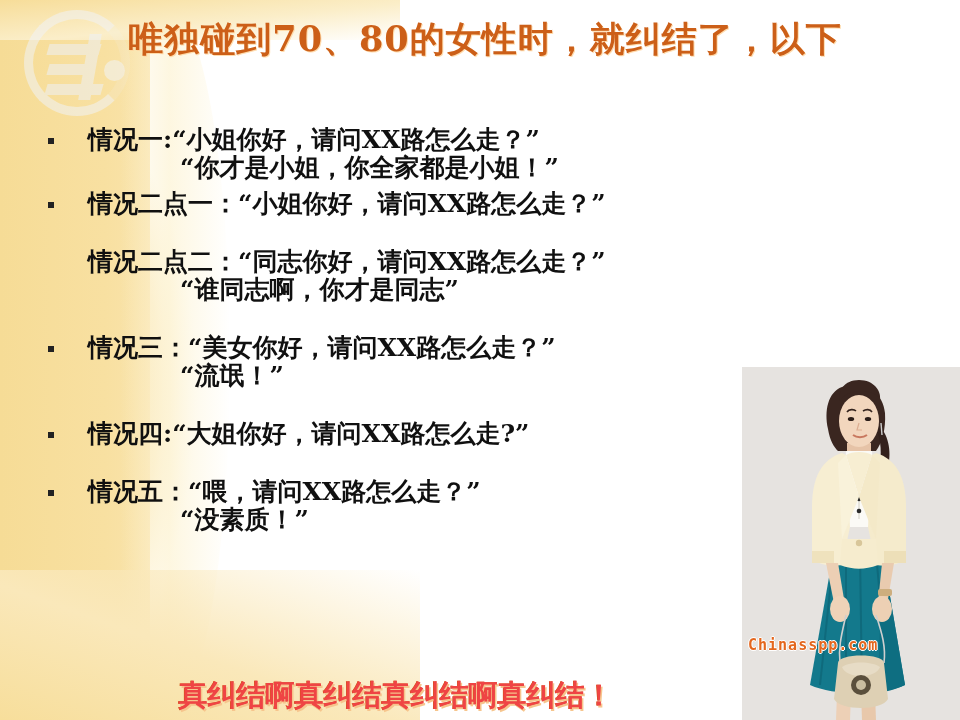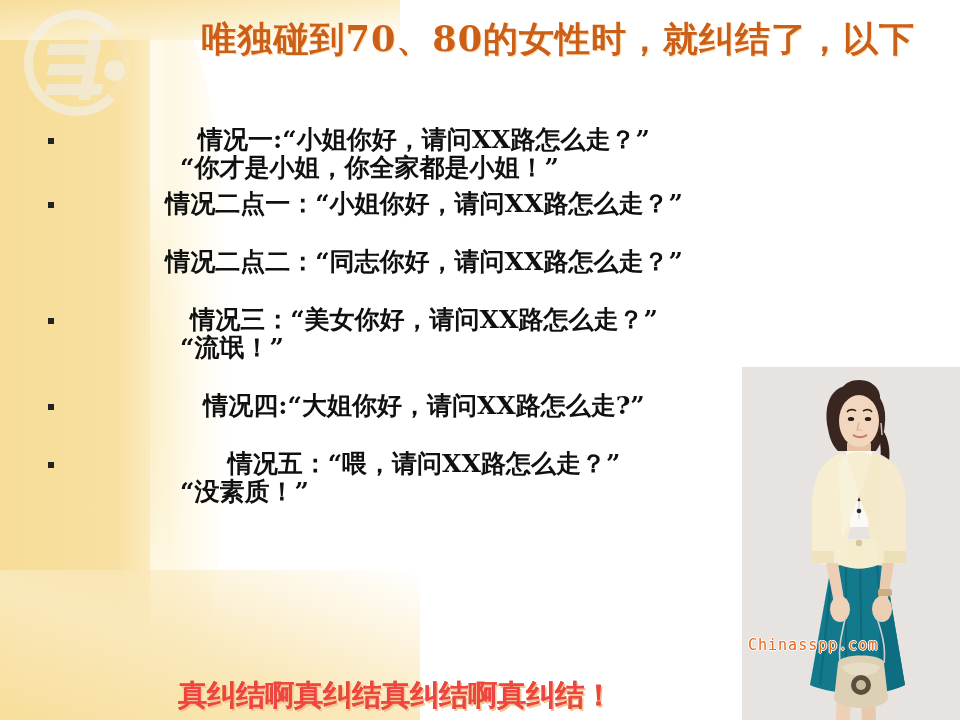--- a/index.html
+++ b/index.html
@@ -103,21 +103,21 @@
     border-radius: 50%;
     background: #f2f4f8;
   }
 
   
   .title {
     position: absolute;
     left: 55px;
     top: 14px;
     width: 860px;
-    text-align: right;
+    text-align: center;
     font-family: "DejaVu Serif", "Liberation Serif", serif;
     font-weight: bold;
     font-size: 35px;
     line-height: 1.40;
     color: #cc5f18;
     letter-spacing: 1px;
     text-shadow: 1px 1px 0 rgba(255,214,160,0.85);
   }
   .title-line { display: block; white-space: nowrap; }
 
@@ -140,21 +140,20 @@
     top: 12px;
     width: 6px;
     height: 6px;
     background: #222222;
   }
   .line-q {
     font-size: 25px;
     line-height: 1.12;
     padding-left: 48px;
     white-space: nowrap;
-    text-align: center;
   }
   .line-a {
     font-size: 25px;
     line-height: 1.12;
     padding-left: 140px;
     white-space: nowrap;
   }
   .gap-sm { height: 8px; }
   .gap-lg { height: 30px; }
 
@@ -184,21 +183,21 @@
     background: #e6e3e0;
     overflow: hidden;
   }
   .photo svg { display: block; }
   .photo-watermark {
     position: absolute;
     left: 6px;
     top: 269px;
     font-family: "DejaVu Sans Mono", "Liberation Mono", monospace;
     font-size: 15px;
-    font-weight: normal;
+    font-weight: bold;
     letter-spacing: 1px;
     color: #e4671e;
     text-shadow:
       1px 0 0 #ffffff, -1px 0 0 #ffffff,
       0 1px 0 #ffffff, 0 -1px 0 #ffffff;
     white-space: nowrap;
   }
 </style>
 </head>
 <body>
@@ -234,20 +233,21 @@
     <div class="gap-sm"></div>
 
     <div class="item">
       <span class="bullet"></span>
       <div class="line-q">情况二点一：“小姐你好，请问XX路怎么走？”</div>
     </div>
     <div class="gap-lg"></div>
 
     <div class="item">
       <div class="line-q">情况二点二：“同志你好，请问XX路怎么走？”</div>
+      <div class="line-a">“谁同志啊，你才是同志”</div>
     </div>
     <div class="gap-lg"></div>
 
     <div class="item">
       <span class="bullet"></span>
       <div class="line-q">情况三：“美女你好，请问XX路怎么走？”</div>
       <div class="line-a">“流氓！”</div>
     </div>
     <div class="gap-lg"></div>
 

